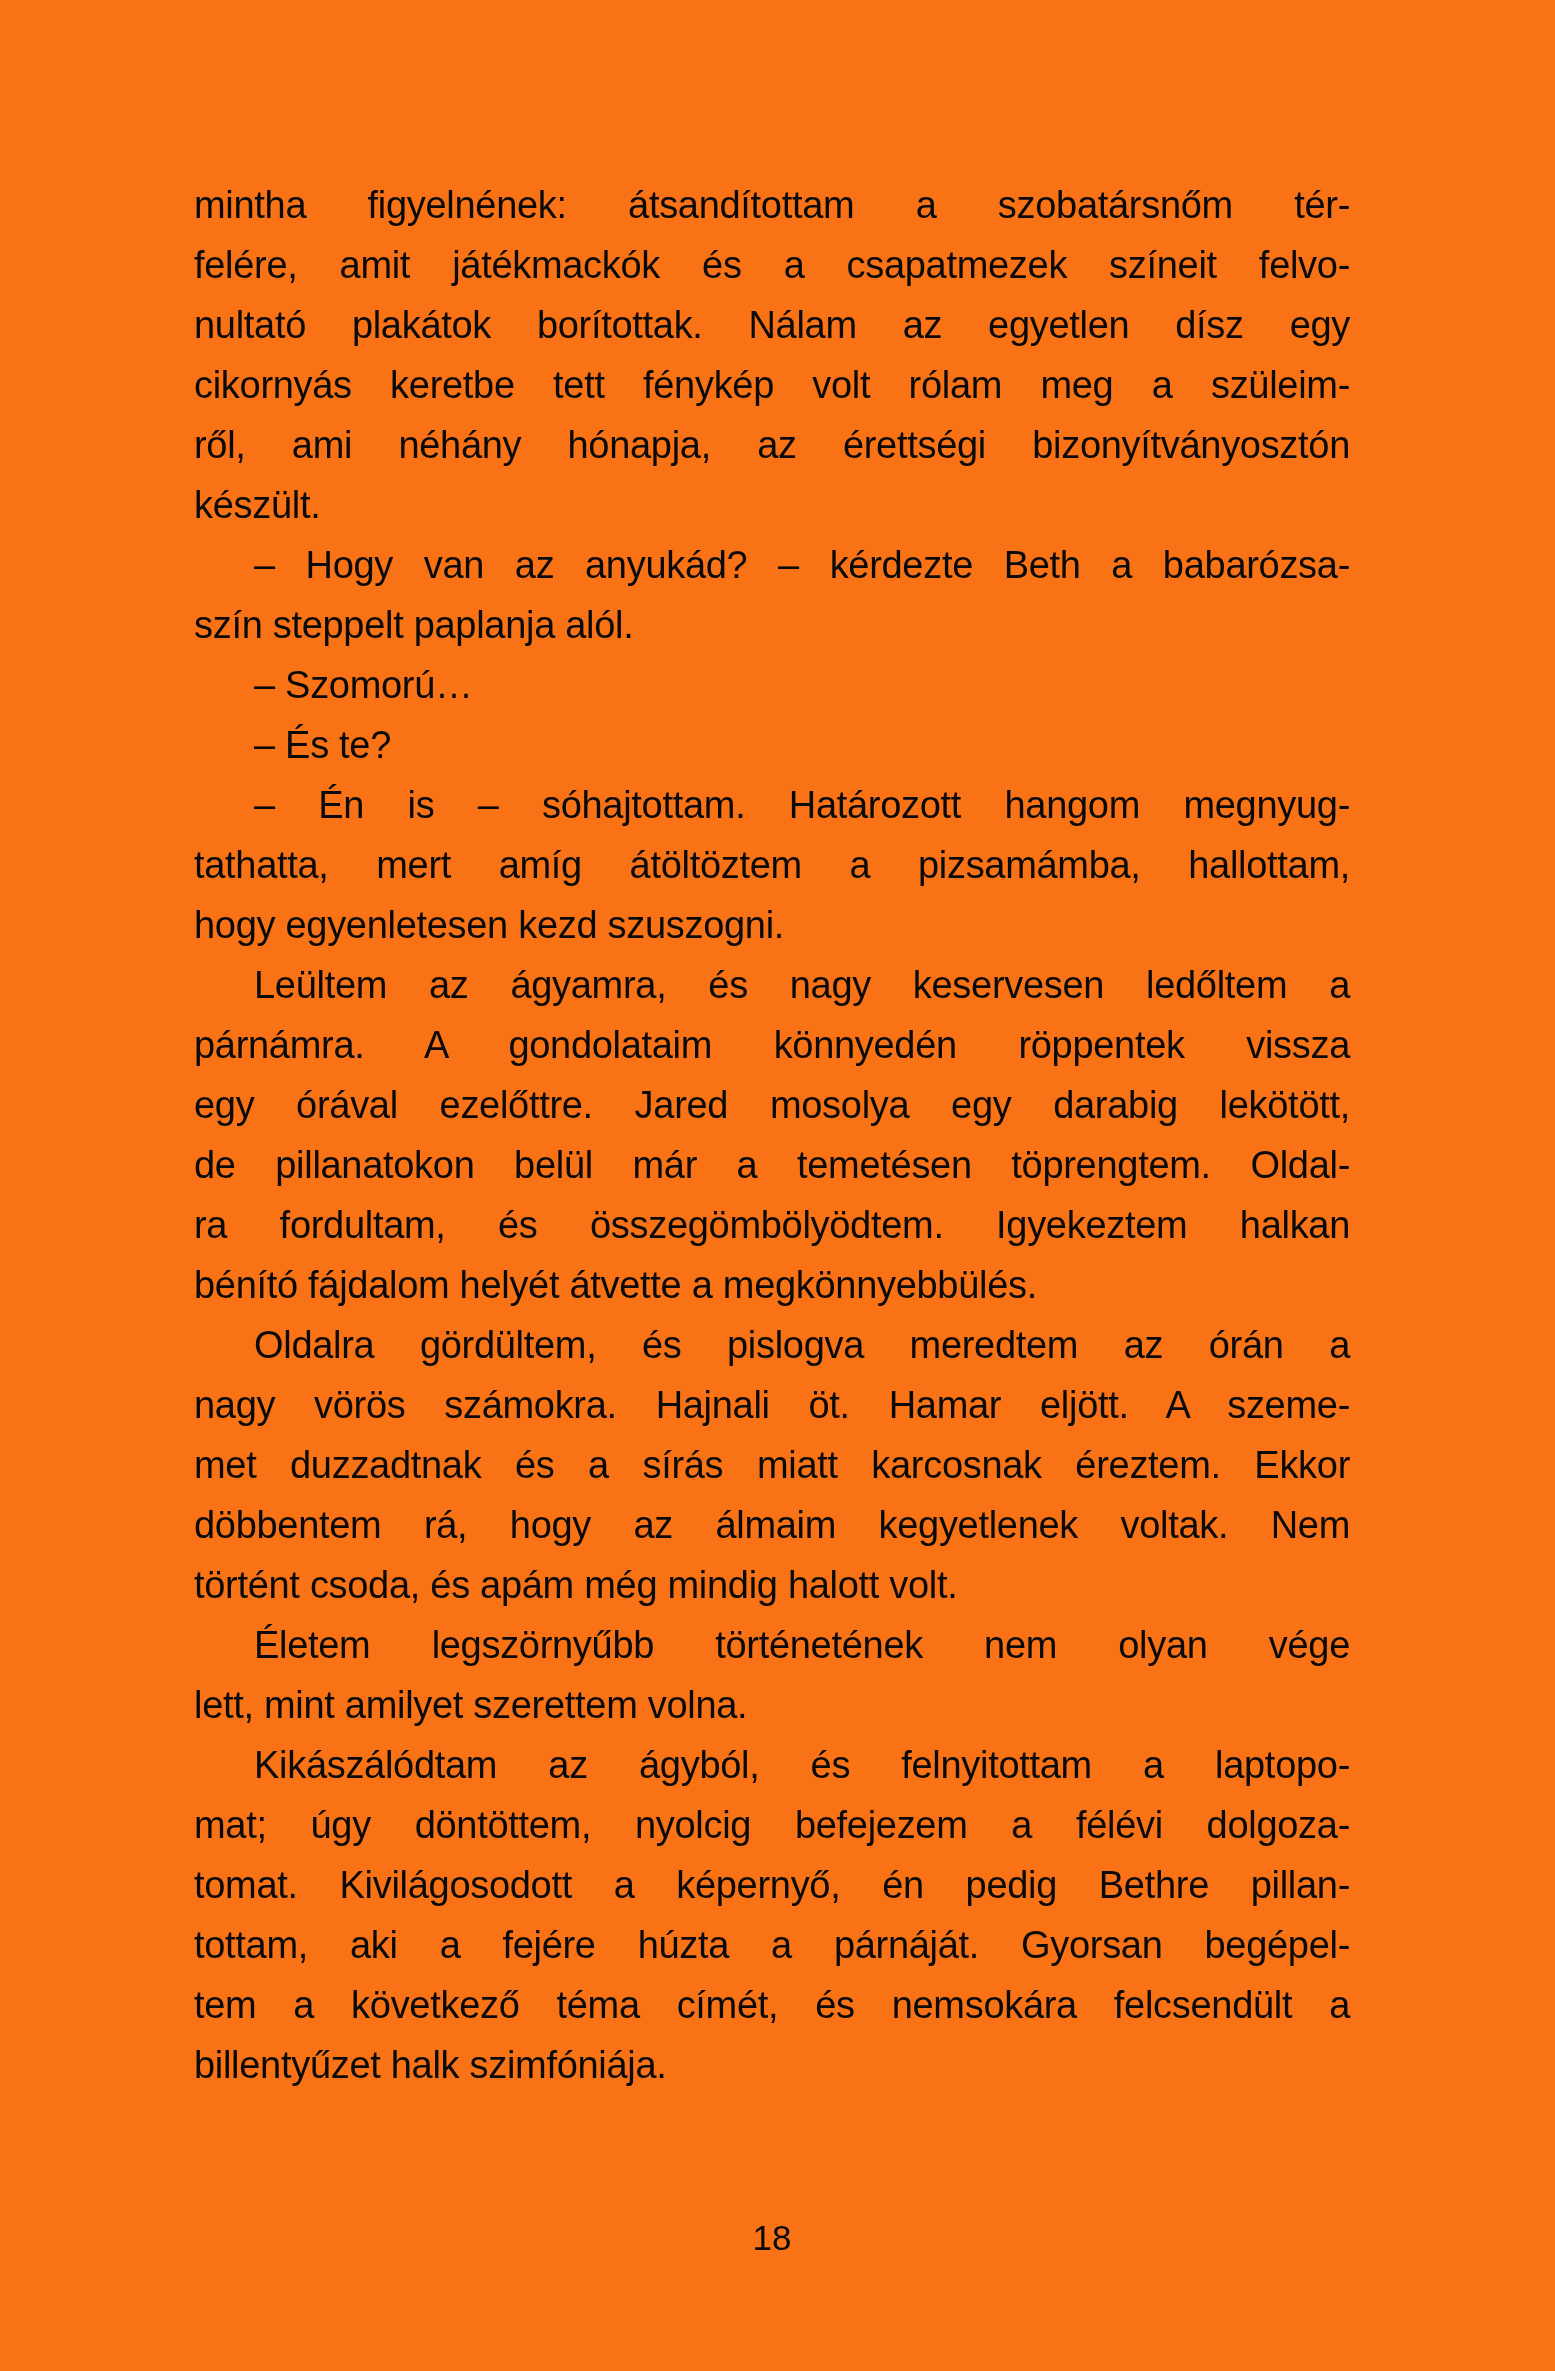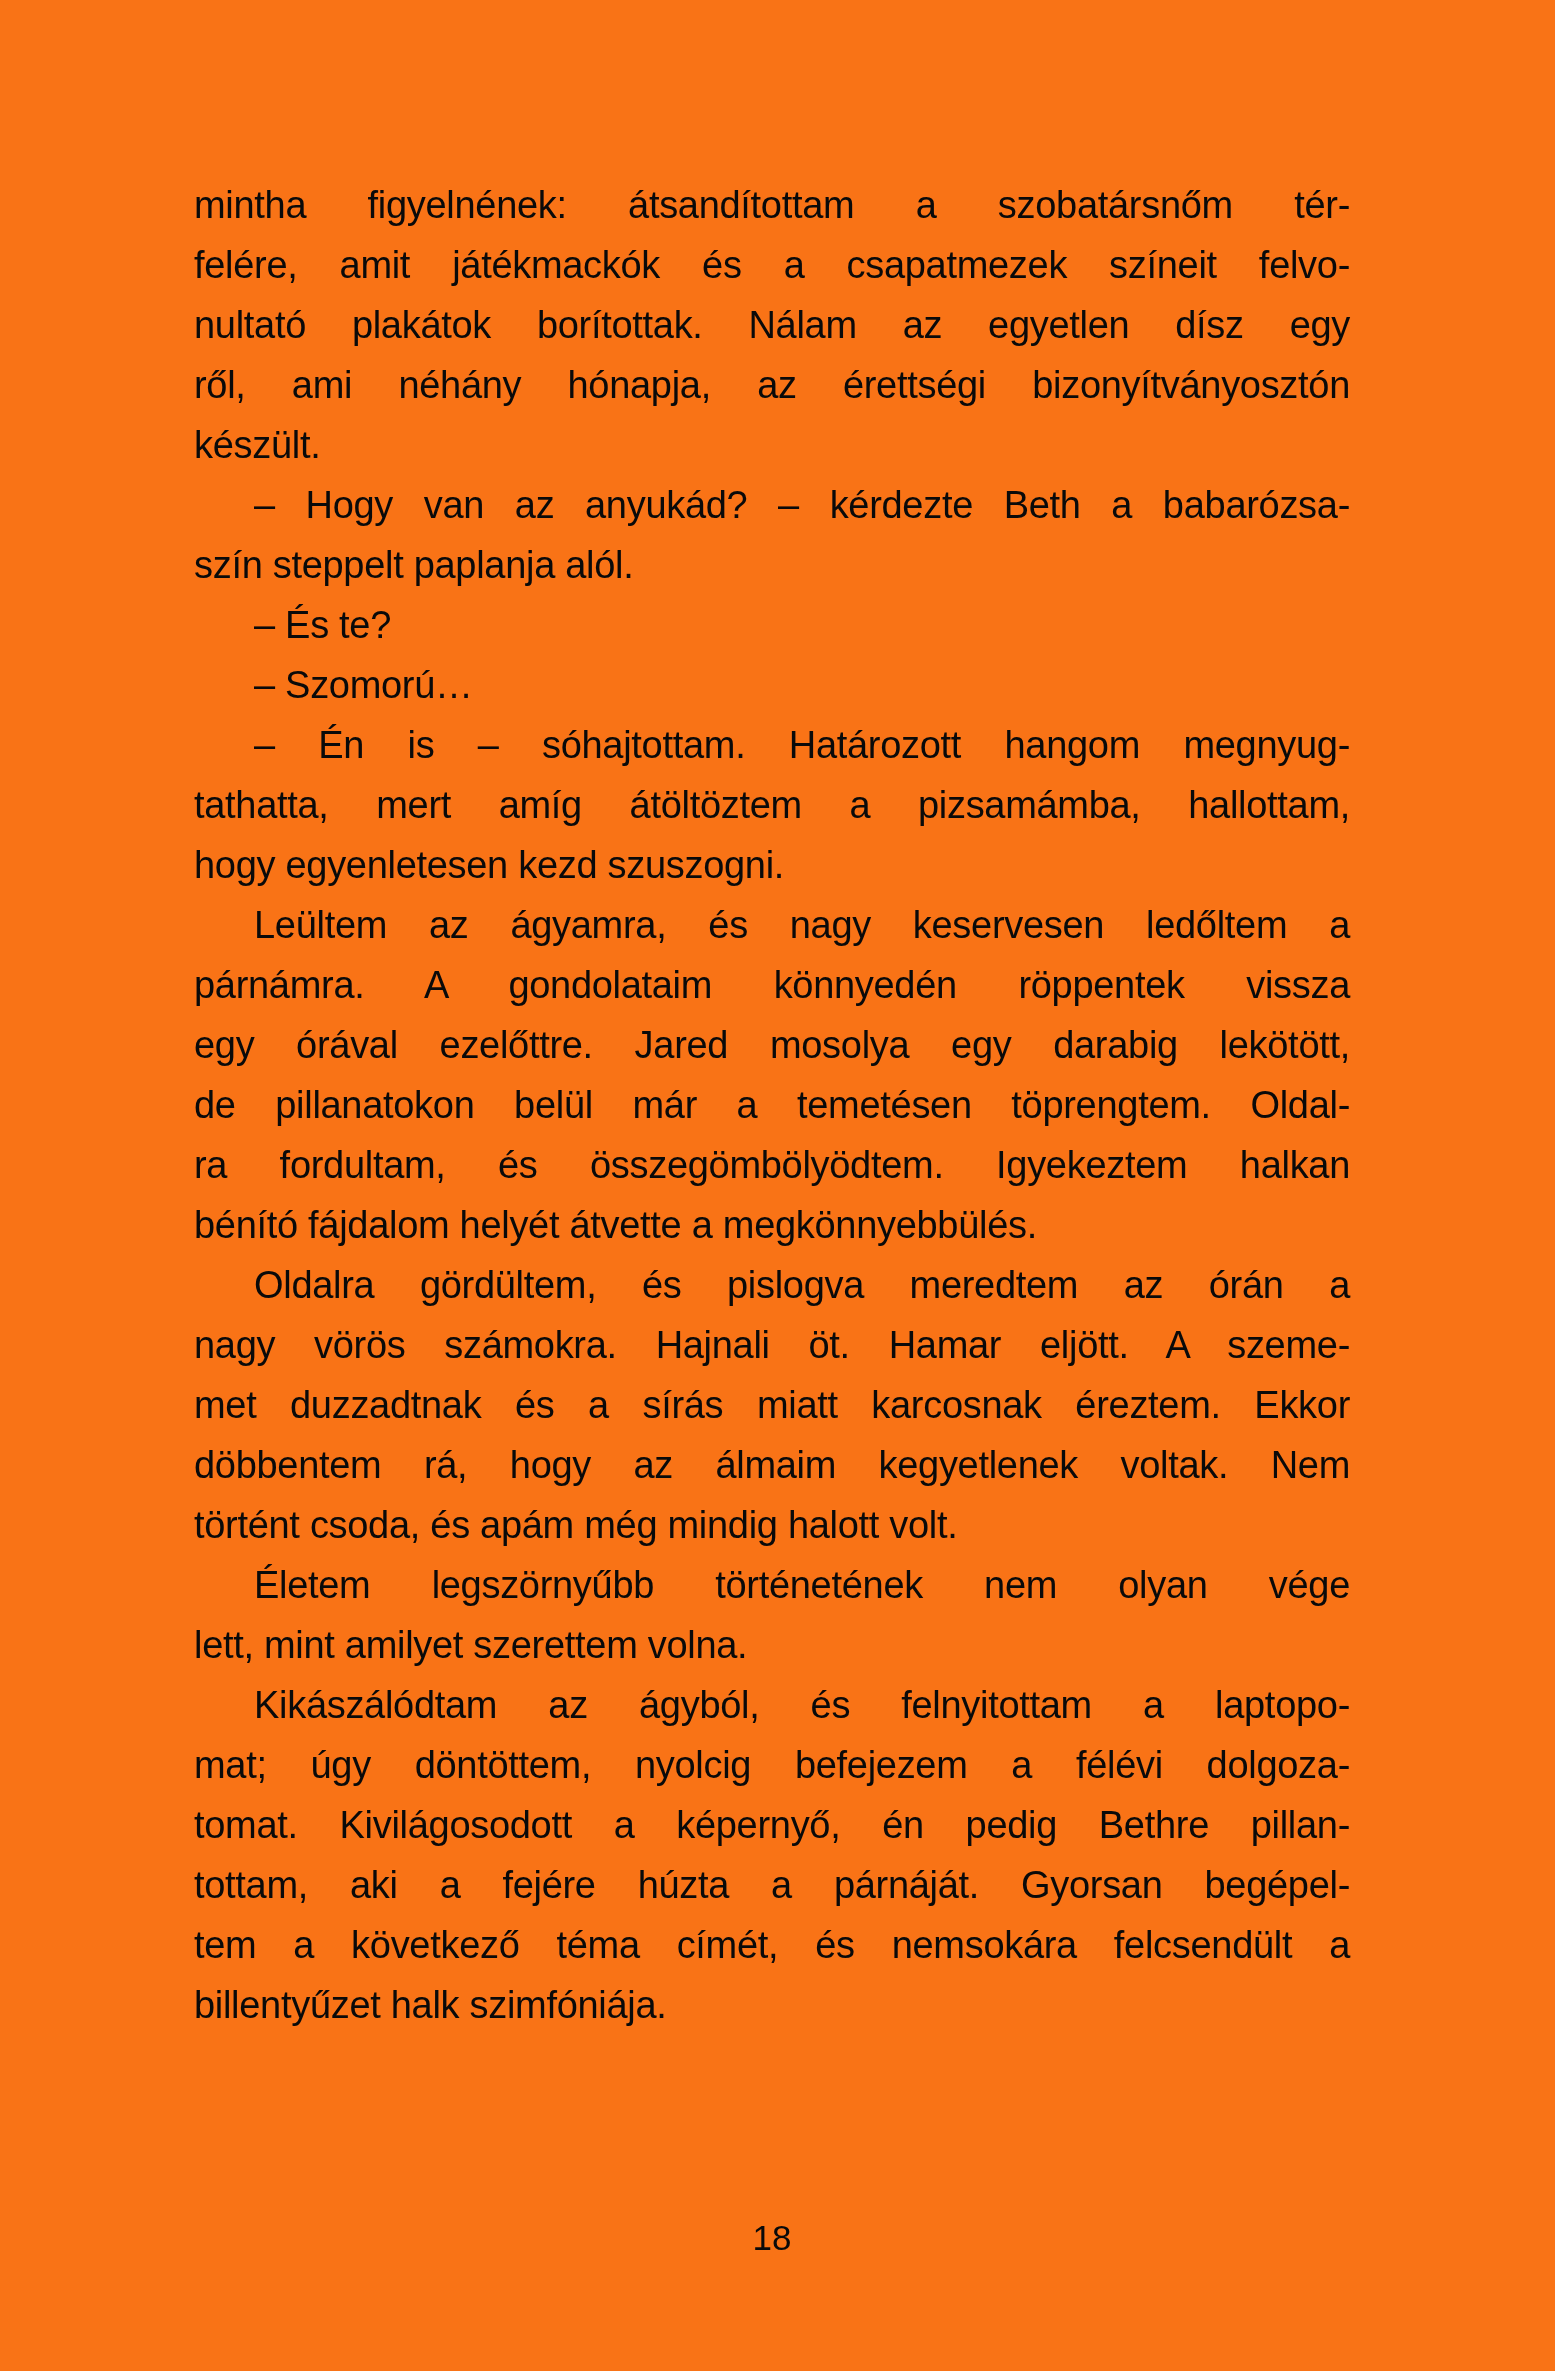--- a/index.html
+++ b/index.html
@@ -56,26 +56,27 @@
   }
 </style>
 </head>
 <body>
 
 <div class="page">
   <main class="text-block">
     <p class="line">mintha figyelnének: átsandítottam a szobatársnőm tér-</p>
     <p class="line">felére, amit játékmackók és a csapatmezek színeit felvo-</p>
     <p class="line">nultató plakátok borítottak. Nálam az egyetlen dísz egy</p>
+    <p class="line">cikornyás keretbe tett fénykép volt rólam meg a szüleim-</p>
     <p class="line">ről, ami néhány hónapja, az érettségi bizonyítványosztón</p>
     <p class="line last">készült.</p>
     <p class="line indent">– Hogy van az anyukád? – kérdezte Beth a babarózsa-</p>
     <p class="line last">szín steppelt paplanja alól.</p>
+    <p class="line indent last">– Szomorú…</p>
     <p class="line indent last">– És te?</p>
-    <p class="line indent last">– Szomorú…</p>
     <p class="line indent">– Én is – sóhajtottam. Határozott hangom megnyug-</p>
     <p class="line">tathatta, mert amíg átöltöztem a pizsamámba, hallottam,</p>
     <p class="line last">hogy egyenletesen kezd szuszogni.</p>
     <p class="line indent">Leültem az ágyamra, és nagy keservesen ledőltem a</p>
     <p class="line">párnámra. A gondolataim könnyedén röppentek vissza</p>
     <p class="line">egy órával ezelőttre. Jared mosolya egy darabig lekötött,</p>
     <p class="line">de pillanatokon belül már a temetésen töprengtem. Oldal-</p>
     <p class="line">ra fordultam, és összegömbölyödtem. Igyekeztem halkan</p>
     <p class="line last">bénító fájdalom helyét átvette a megkönnyebbülés.</p>
     <p class="line indent">Oldalra gördültem, és pislogva meredtem az órán a</p>

